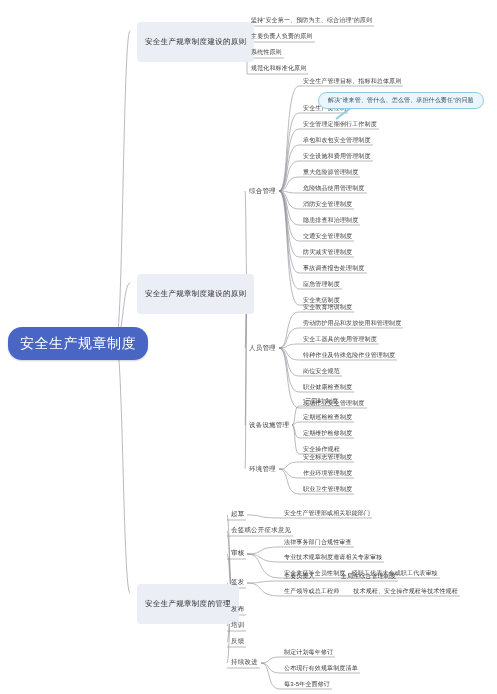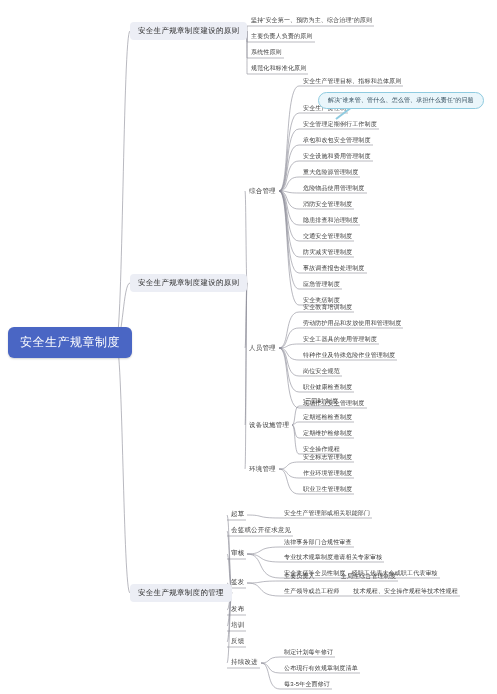--- a/index.html
+++ b/index.html
@@ -8,28 +8,28 @@
     font-family:"Liberation Sans","DejaVu Sans",sans-serif;
     width:497px;height:694px;position:relative;overflow:hidden;
     color:#2b2b2b;
   }
   #canvas{position:absolute;left:0;top:0;width:497px;height:694px;}
   svg.links{position:absolute;left:0;top:0;width:497px;height:694px;pointer-events:none;}
   .node{position:absolute;white-space:nowrap;line-height:1.1;}
 
   
   .root{
-    background:#4a66c4;color:#ffffff;border-radius:6px;
-    font-size:12px;padding:9px 12px;letter-spacing:.5px;
+    background:#4a66c4;color:#ffffff;border-radius:14px;
+    font-size:14px;padding:9px 12px;letter-spacing:.5px;
     box-shadow:0 1px 2px rgba(0,0,0,.18);
   }
   
   .branch{
     background:#eceef5;color:#2b2b2b;border-radius:4px;
-    font-size:7.5px;padding:5px 8px;letter-spacing:.3px;
+    font-size:7.5px;padding:16px 8px;letter-spacing:.3px;margin-left:7px;
   }
   
   .group{
     font-size:6.5px;color:#3a3a3a;letter-spacing:.2px;padding:1px 2px;
   }
   
   .leaf{
     font-size:6px;color:#3a3a3a;letter-spacing:.15px;
     padding:0 2px 1px 2px;
   }

